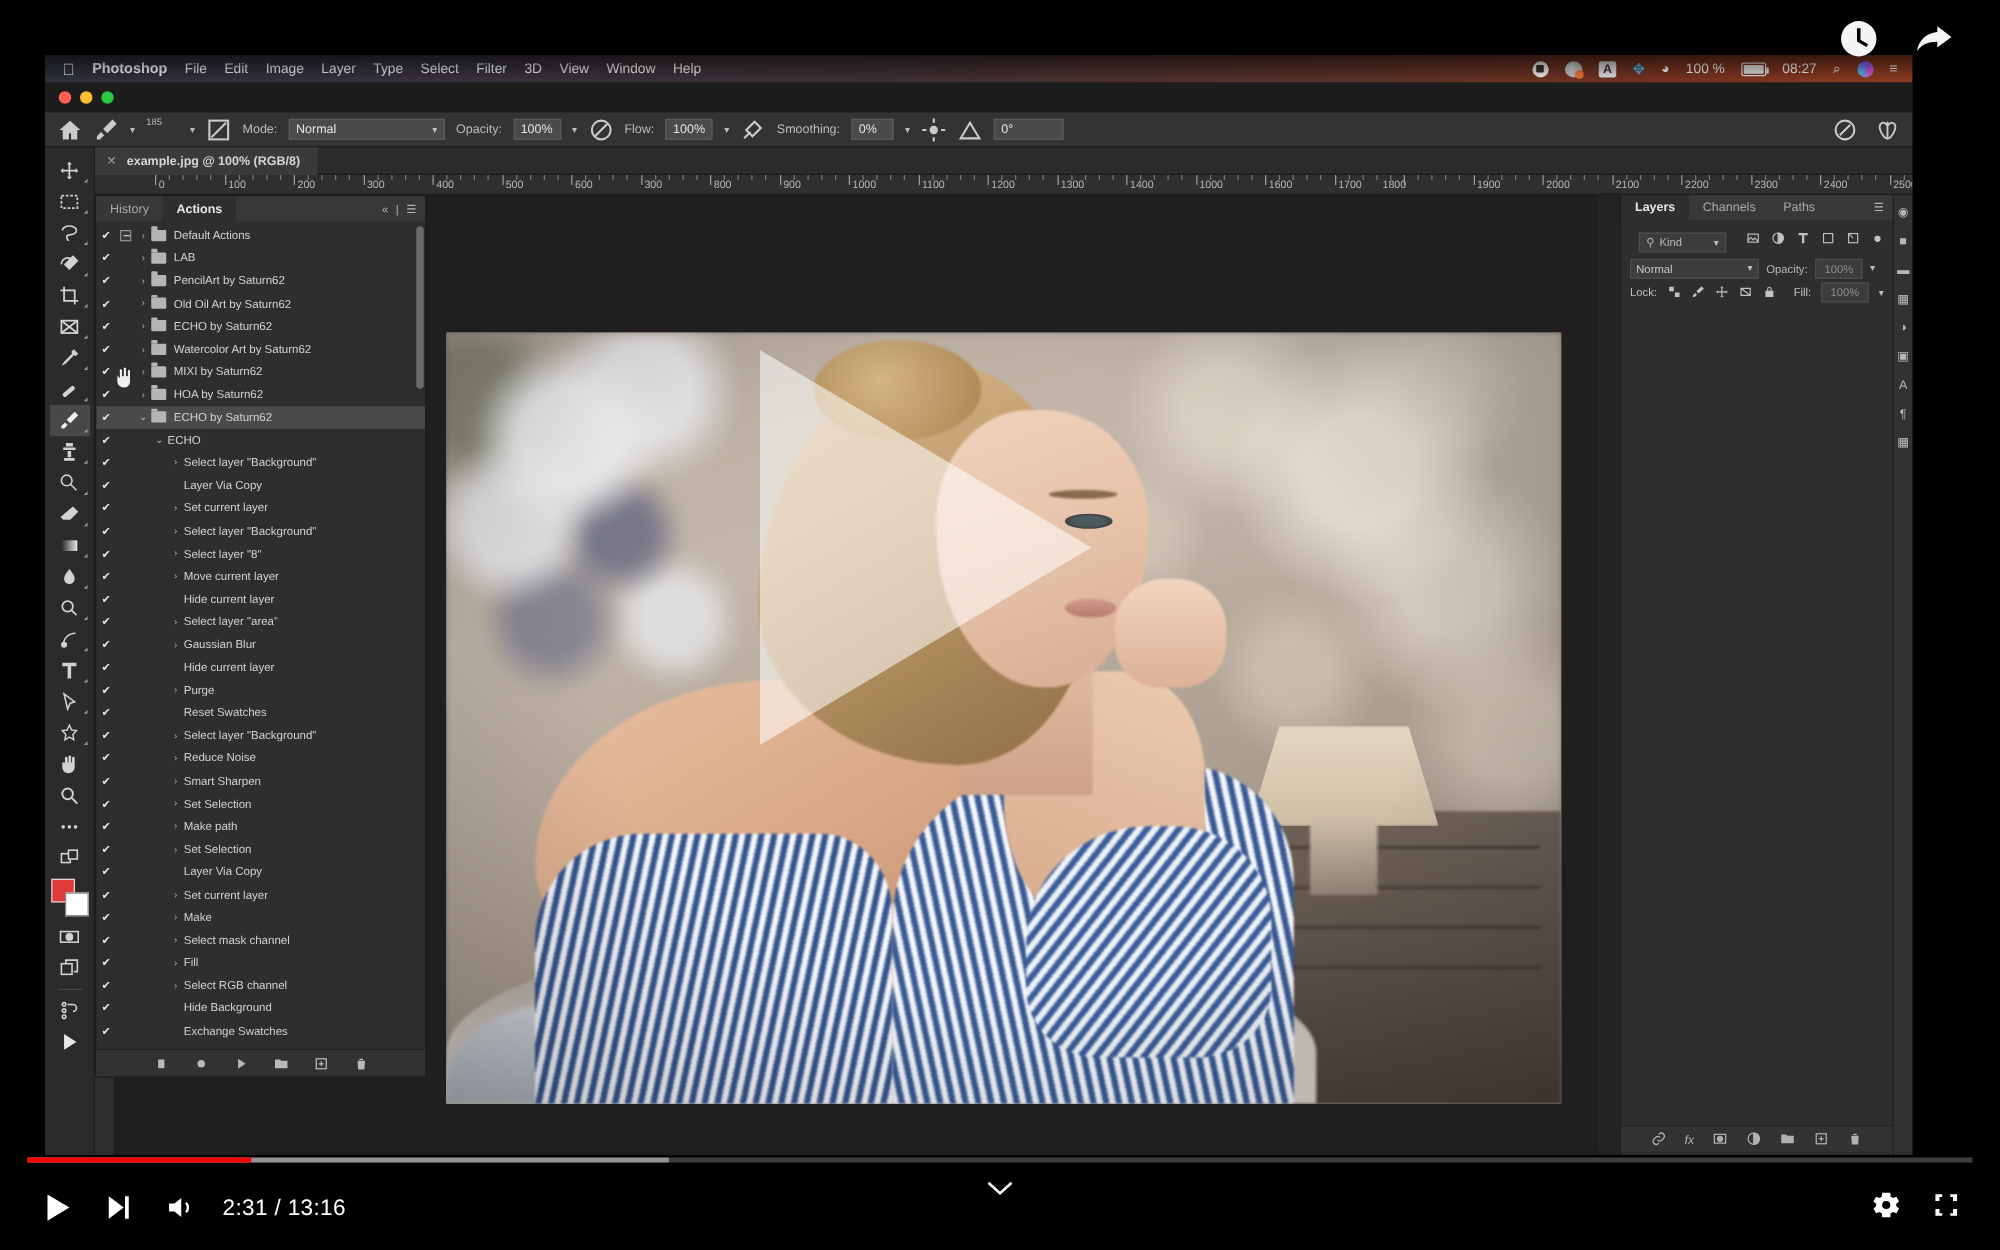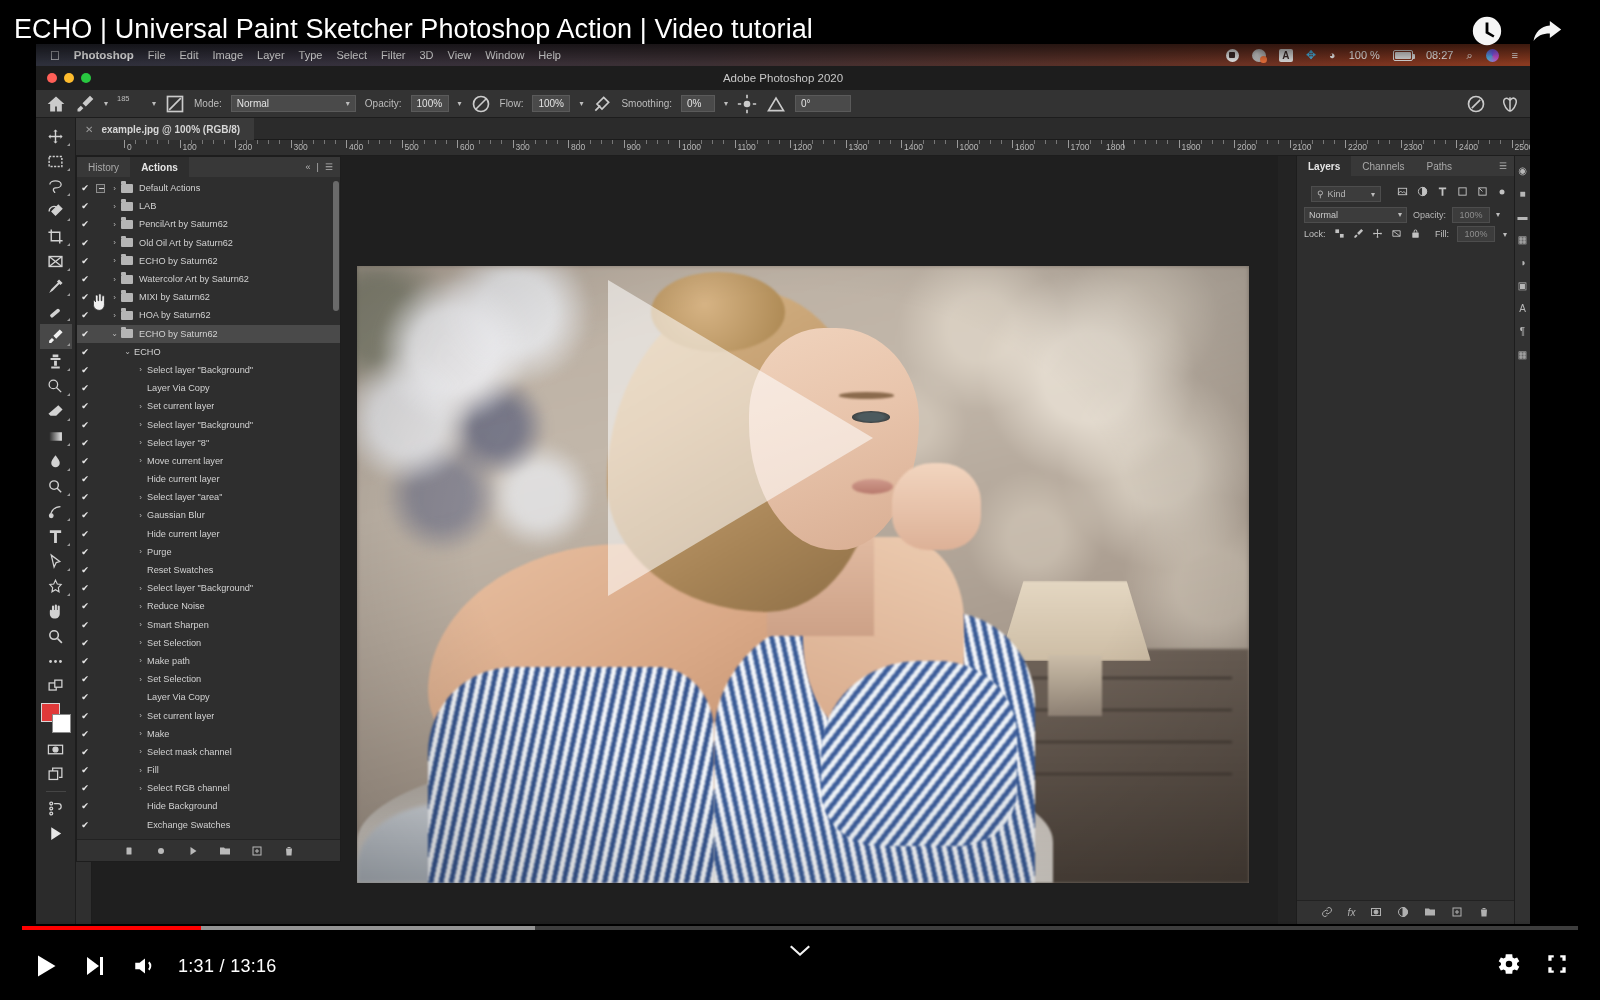--- a/index.html
+++ b/index.html
@@ -443,21 +443,20 @@
         <span>≡</span>
       </div>
     </div>
 
     <div class="ps-titlebar">
       <div class="traffic">
         <span style="background:#ff5f57"></span>
         <span style="background:#febc2e"></span>
         <span style="background:#28c840"></span>
       </div>
-      <div class="ps-doc-title">Adobe Photoshop 2020</div>
     </div>
 
     <div class="ps-options">
       <span class="opt-ico">
         <svg viewBox="0 0 24 24" fill="#d8d8d8">
             <path d="M12 3 2 12h3v9h6v-6h2v6h6v-9h3z"></path>
           </svg>
       </span>
       <span class="opt-ico">
         <svg viewBox="0 0 24 24" fill="#d8d8d8">
@@ -1314,21 +1313,20 @@
       <span class="rail-i">▣</span>
       <span class="rail-i">A</span>
       <span class="rail-i">¶</span>
       <span class="rail-i">▦</span>
     </div>
   </div>
 
   <div class="play-overlay"></div>
 
   <div class="yt-top">
-    <div class="yt-title">ECHO | Universal Paint Sketcher Photoshop Action | Video tutorial</div>
     <div class="yt-top-actions">
       <svg class="yt-icn" viewBox="0 0 24 24" fill="#fff">
         <path d="M12 2a10 10 0 1 0 0 20 10 10 0 0 0 0-20zm1 10.6l4.3 2.5-.9 1.5L11 13.5V6h2z"></path>
       </svg>
       <svg class="yt-icn" viewBox="0 0 24 24" fill="#fff">
         <path d="M14 5v3.2C7.5 8.8 3.6 13 2.5 19c2.6-3.6 6.2-5.3 11.5-5.3V17l8-6z"></path>
       </svg>
     </div>
   </div>
 
@@ -1349,21 +1347,21 @@
               <path d="M4 3l12 9L4 21z"></path>
               <rect x="17" y="3" width="3" height="18"></rect>
             </svg>
         </span>
         <span class="yt-btn">
           <svg width="26" height="26" viewBox="0 0 24 24" fill="#fff">
               <path d="M3 9v6h4l5 4V5L7 9z"></path>
               <path d="M15.5 8.5a5 5 0 0 1 0 7" stroke="#fff" stroke-width="1.8" fill="none"></path>
             </svg>
         </span>
-        <span class="yt-time">1:31 / 13:16</span>
+        <span class="yt-time">2:31 / 13:16</span>
       </div>
       <div class="yt-right-ctl">
         <span>
           <svg width="26" height="26" viewBox="0 0 24 24" fill="#fff">
               <path d="M19.4 13a7.6 7.6 0 0 0 0-2l2.1-1.6-2-3.5-2.5 1a7.6 7.6 0 0 0-1.7-1L15 3H9l-.3 2.9c-.6.3-1.2.6-1.7 1l-2.5-1-2 3.5L4.6 11a7.6 7.6 0 0 0 0 2l-2.1 1.6 2 3.5 2.5-1c.5.4 1.1.8 1.7 1L9 21h6l.3-2.9c.6-.2 1.2-.6 1.7-1l2.5 1 2-3.5zM12 15a3 3 0 1 1 0-6 3 3 0 0 1 0 6z"></path>
             </svg>
         </span>
         <span>
           <svg width="26" height="26" viewBox="0 0 24 24" fill="#fff">
               <path d="M4 9h3V6h2V4H4zM15 4v2h2v3h3V4zM4 15v5h5v-2H7v-3zM17 18h-2v2h5v-5h-3z"></path>

